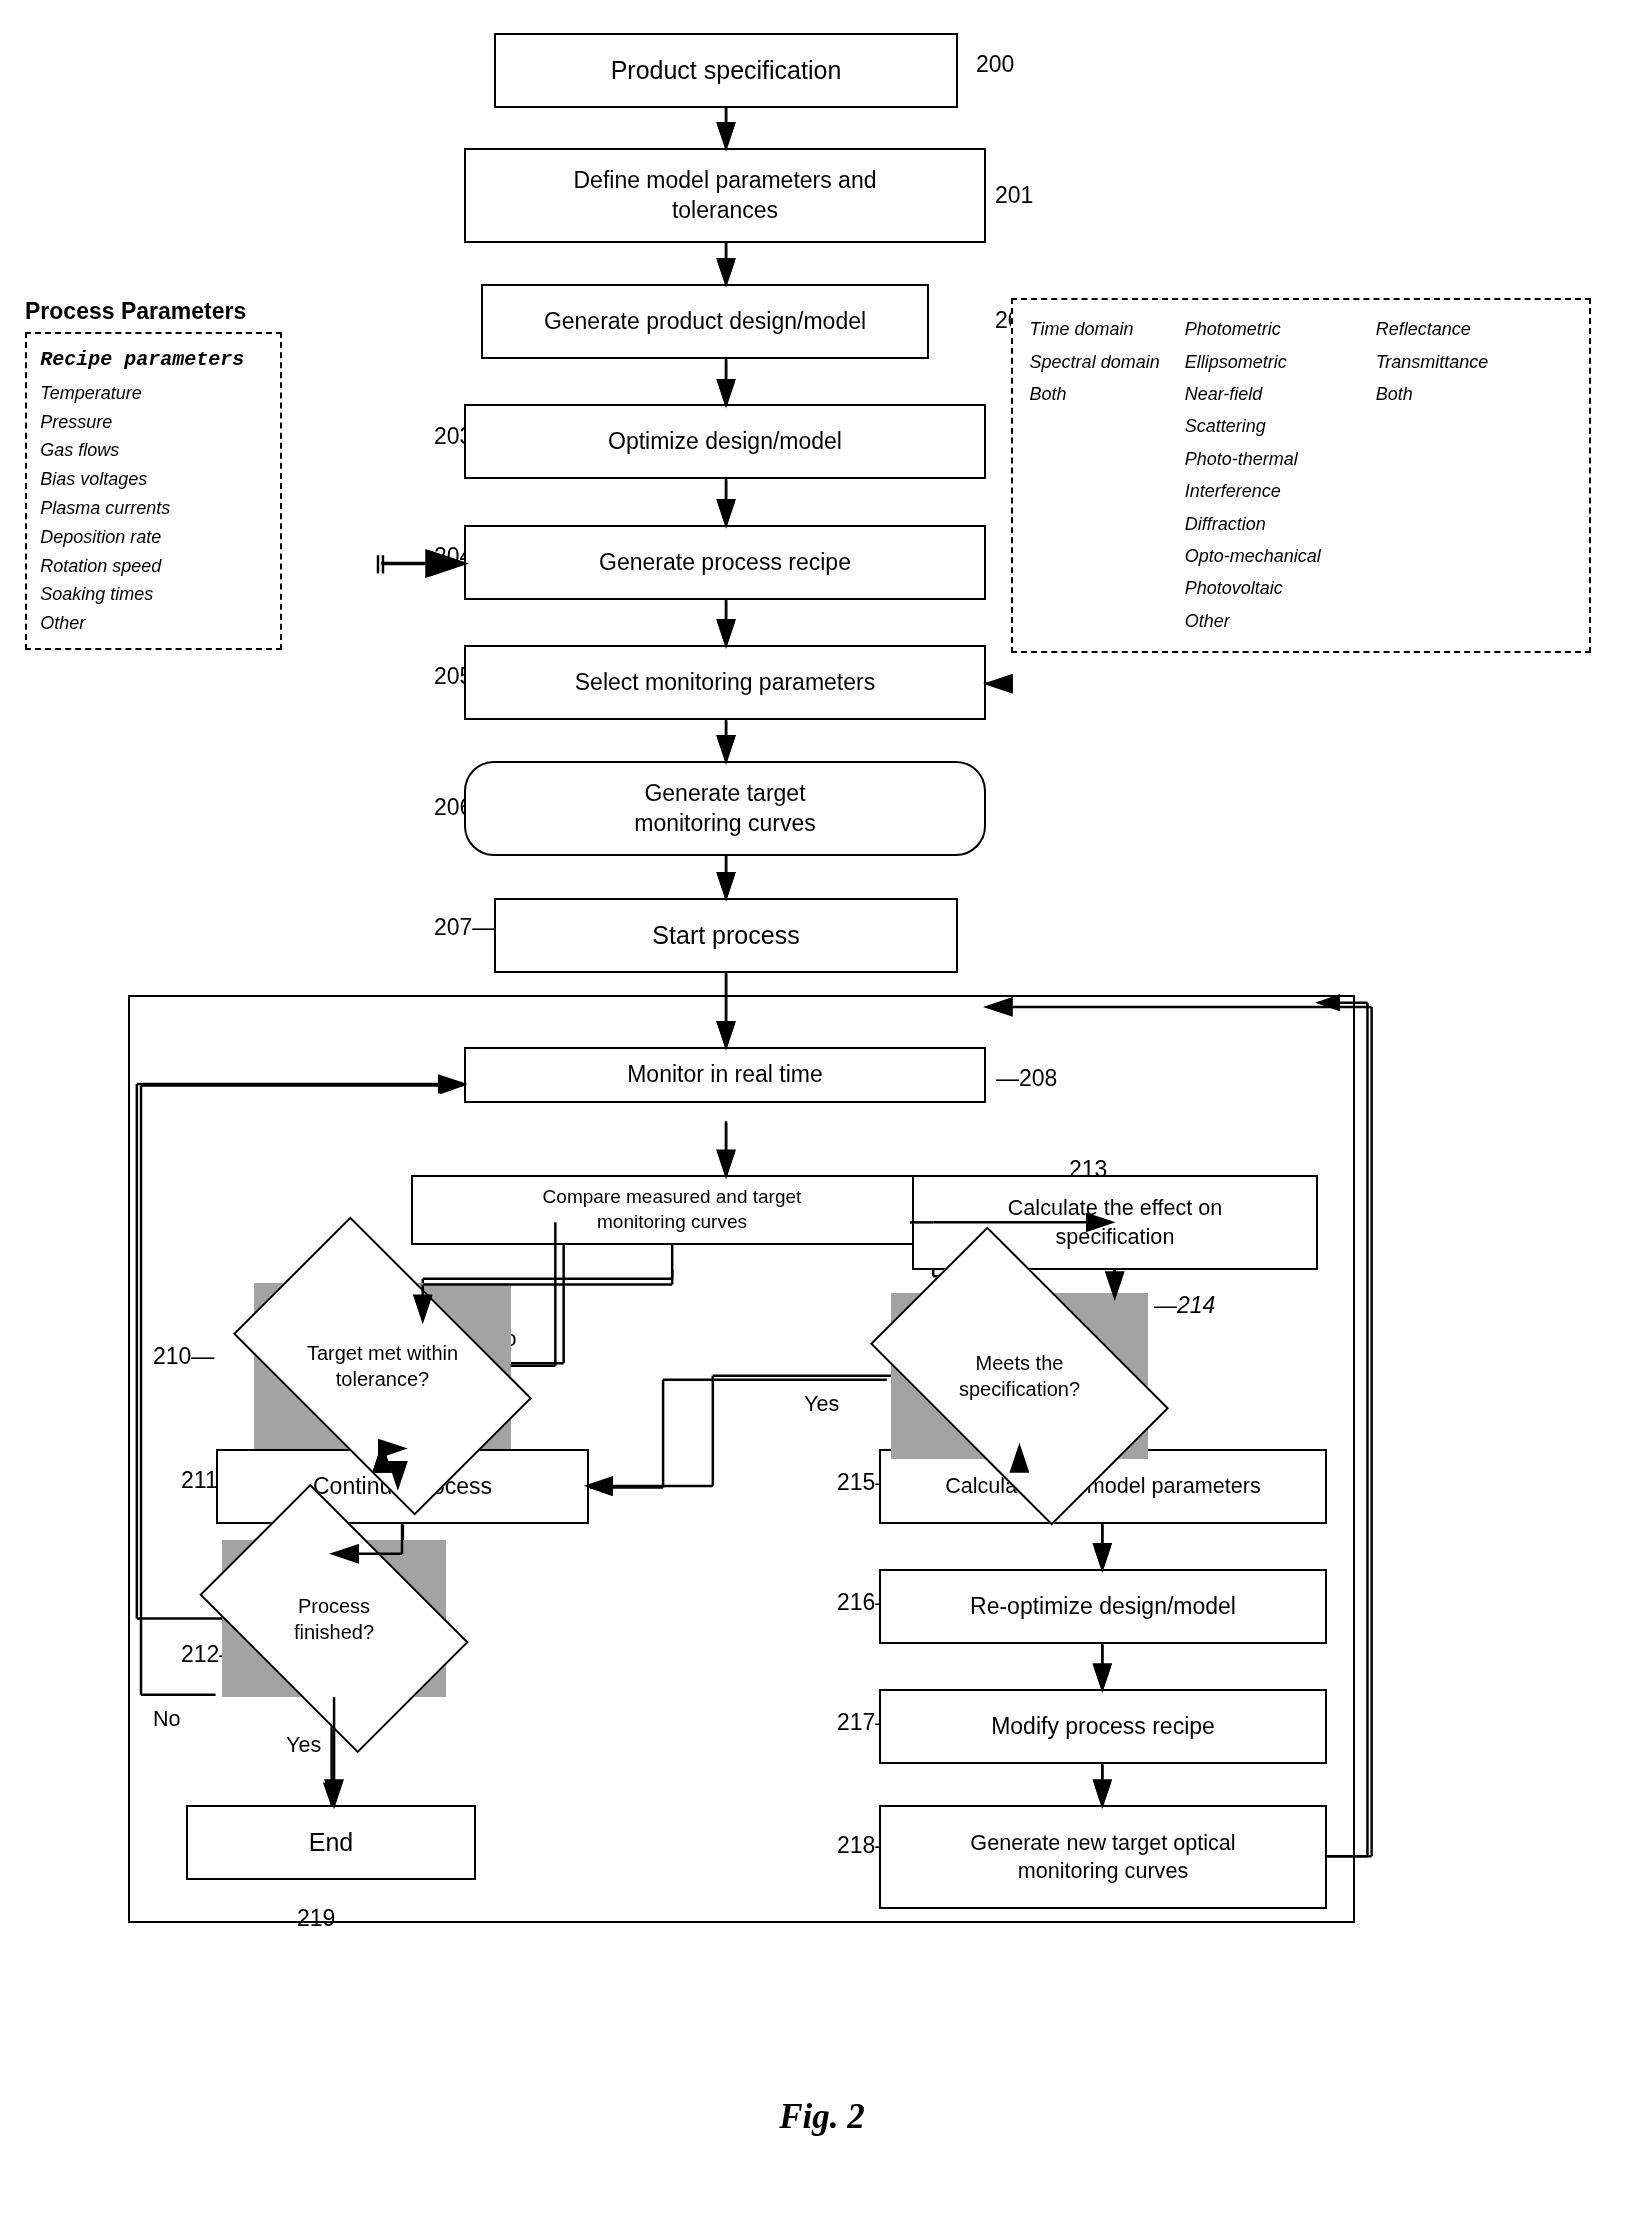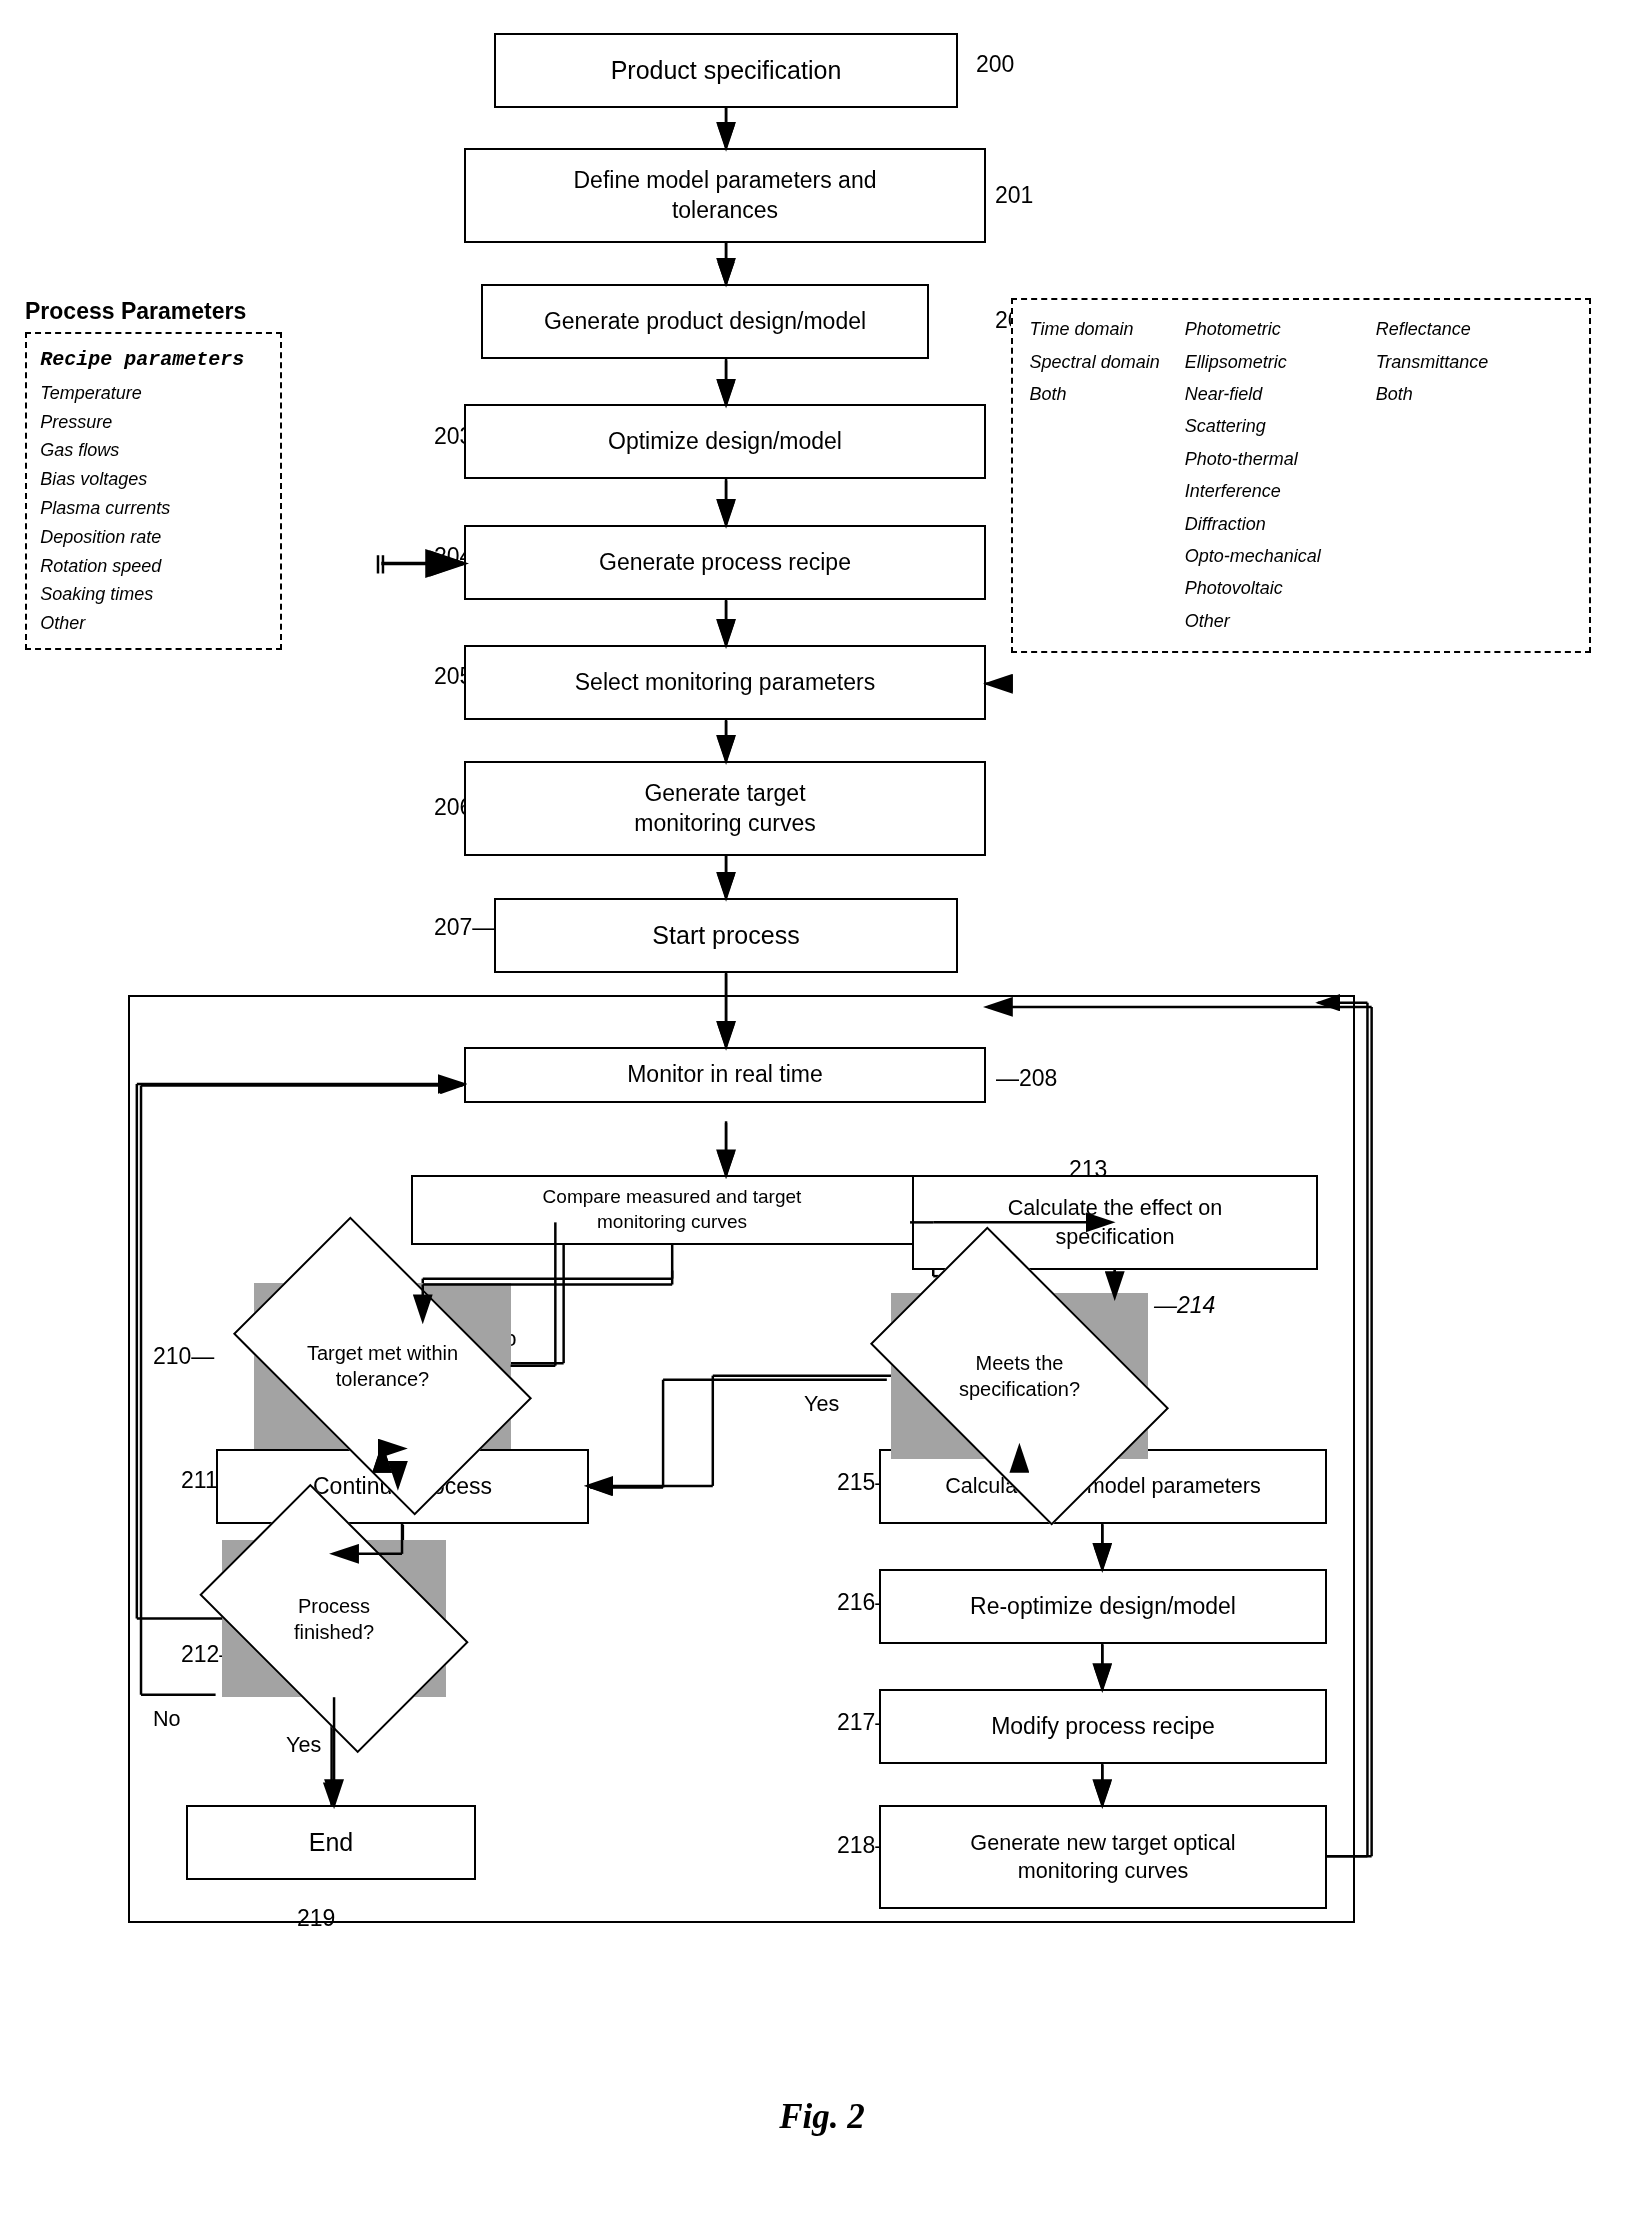--- a/index.html
+++ b/index.html
@@ -256,21 +256,21 @@
   </div>
 
   <div class="flow-box" style="left:464px; top:525px; width:522px; height:75px; font-size:23px;">
     <span>Generate process recipe</span>
   </div>
 
   <div class="flow-box" style="left:464px; top:645px; width:522px; height:75px; font-size:23px;">
     <span>Select monitoring parameters</span>
   </div>
 
-  <div class="flow-box" style="left:464px; top:761px; width:522px; height:95px; font-size:23px;">
+  <div class="flow-box" style="left:464px; top:761px; width:522px; height:95px; font-size:23px;border-radius:30px;">
     <span>Generate target<br>monitoring curves</span>
   </div>
 
   <div class="flow-box" style="left:494px; top:898px; width:464px; height:75px; font-size:25px;">
     <span>Start process</span>
   </div>
 
   <div class="flow-box" style="left:464px; top:1047px; width:522px; height:56px; font-size:23px;">
     <span>Monitor in real time</span>
   </div>

